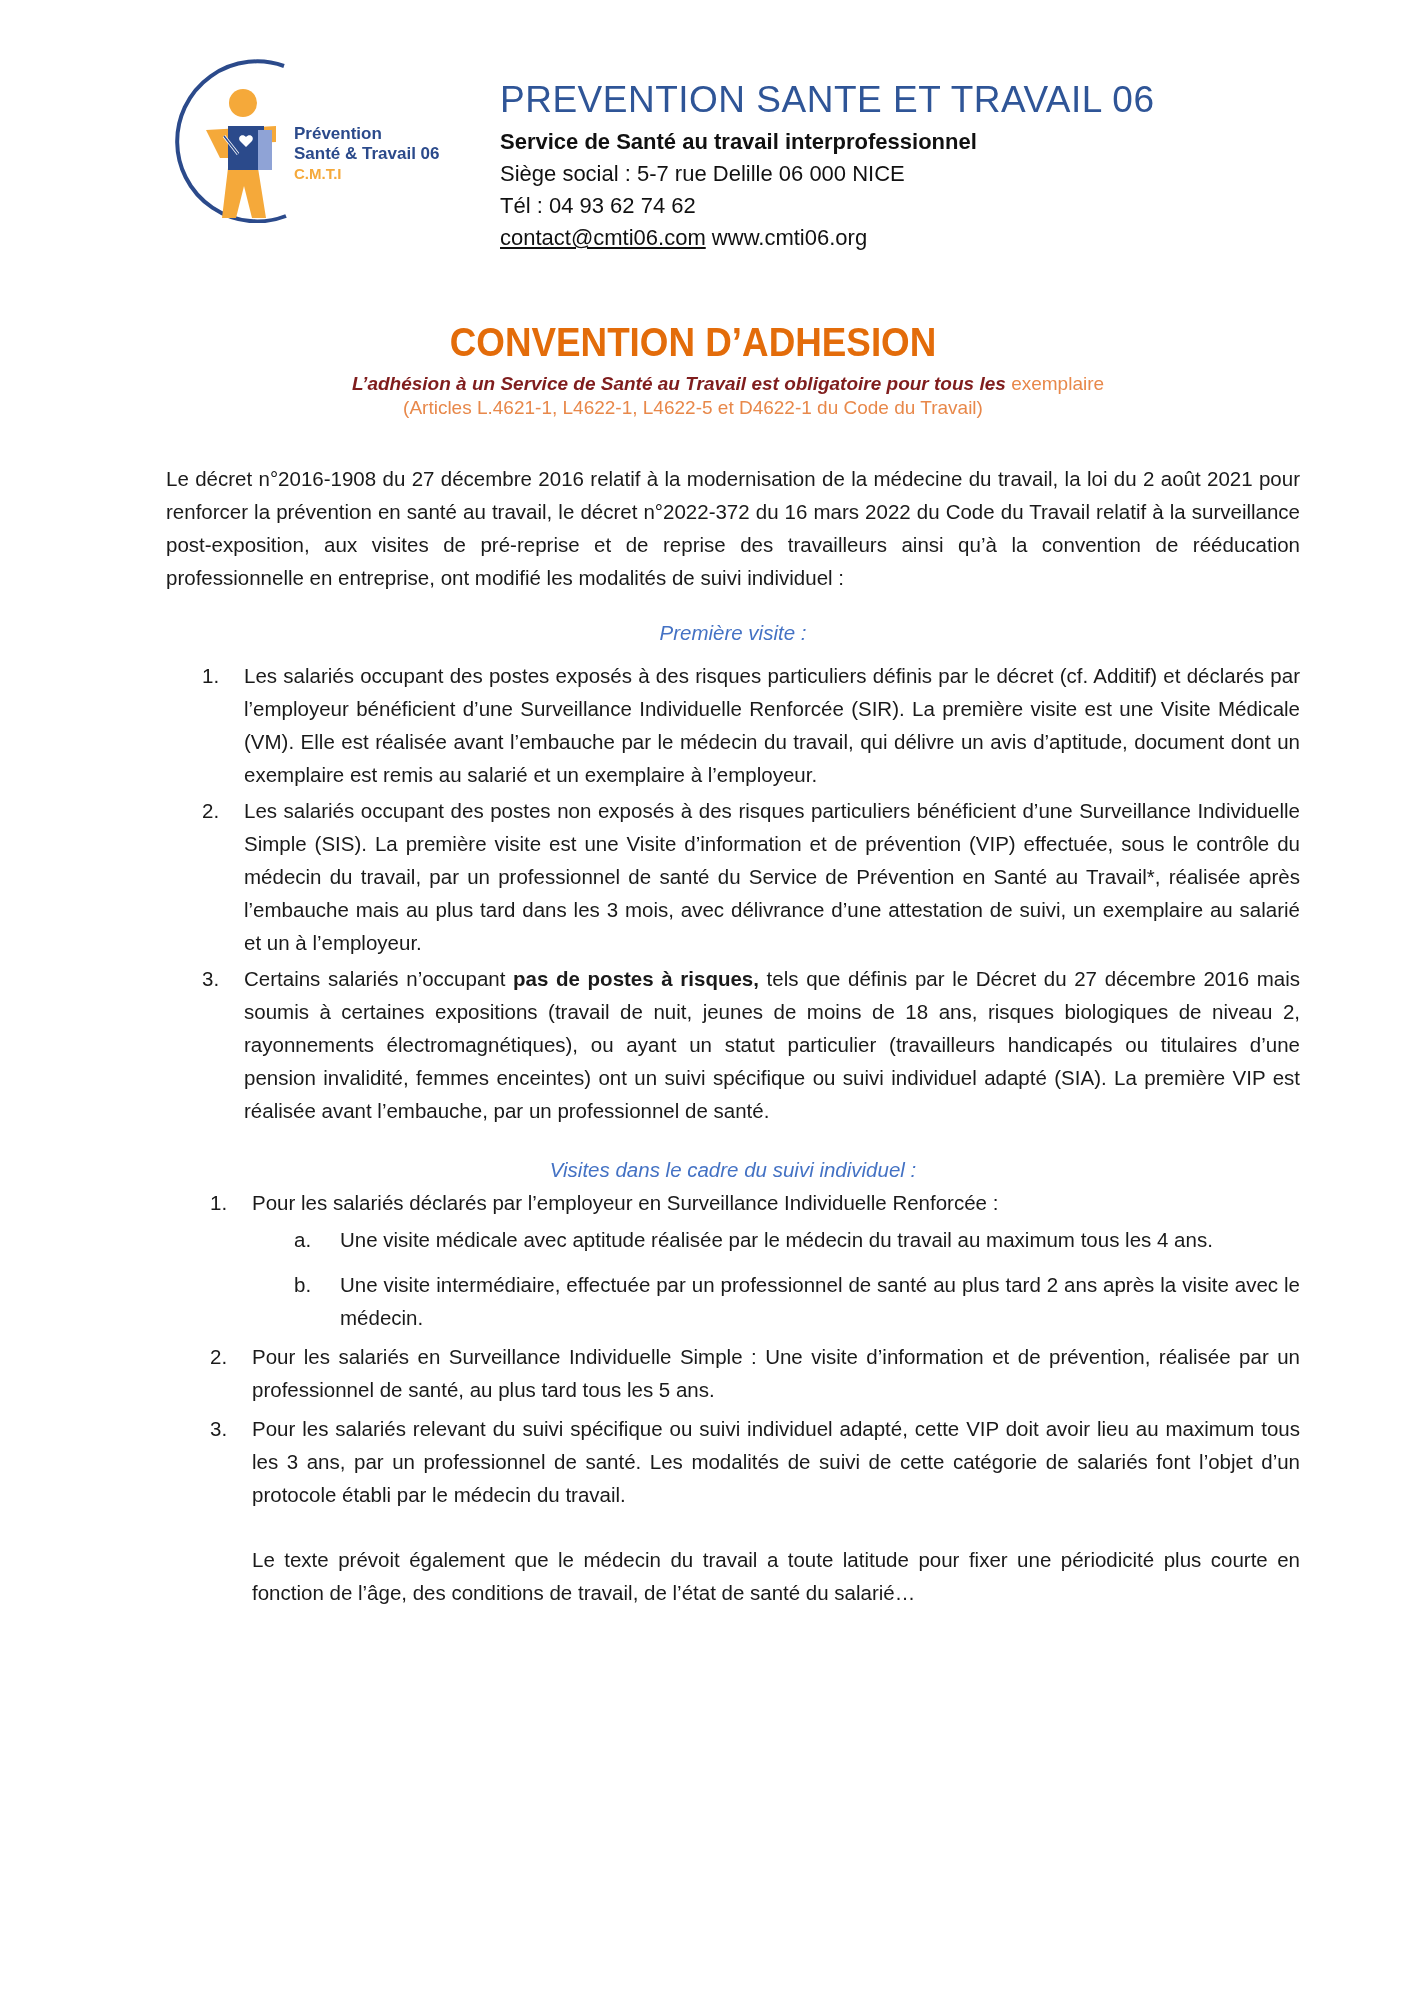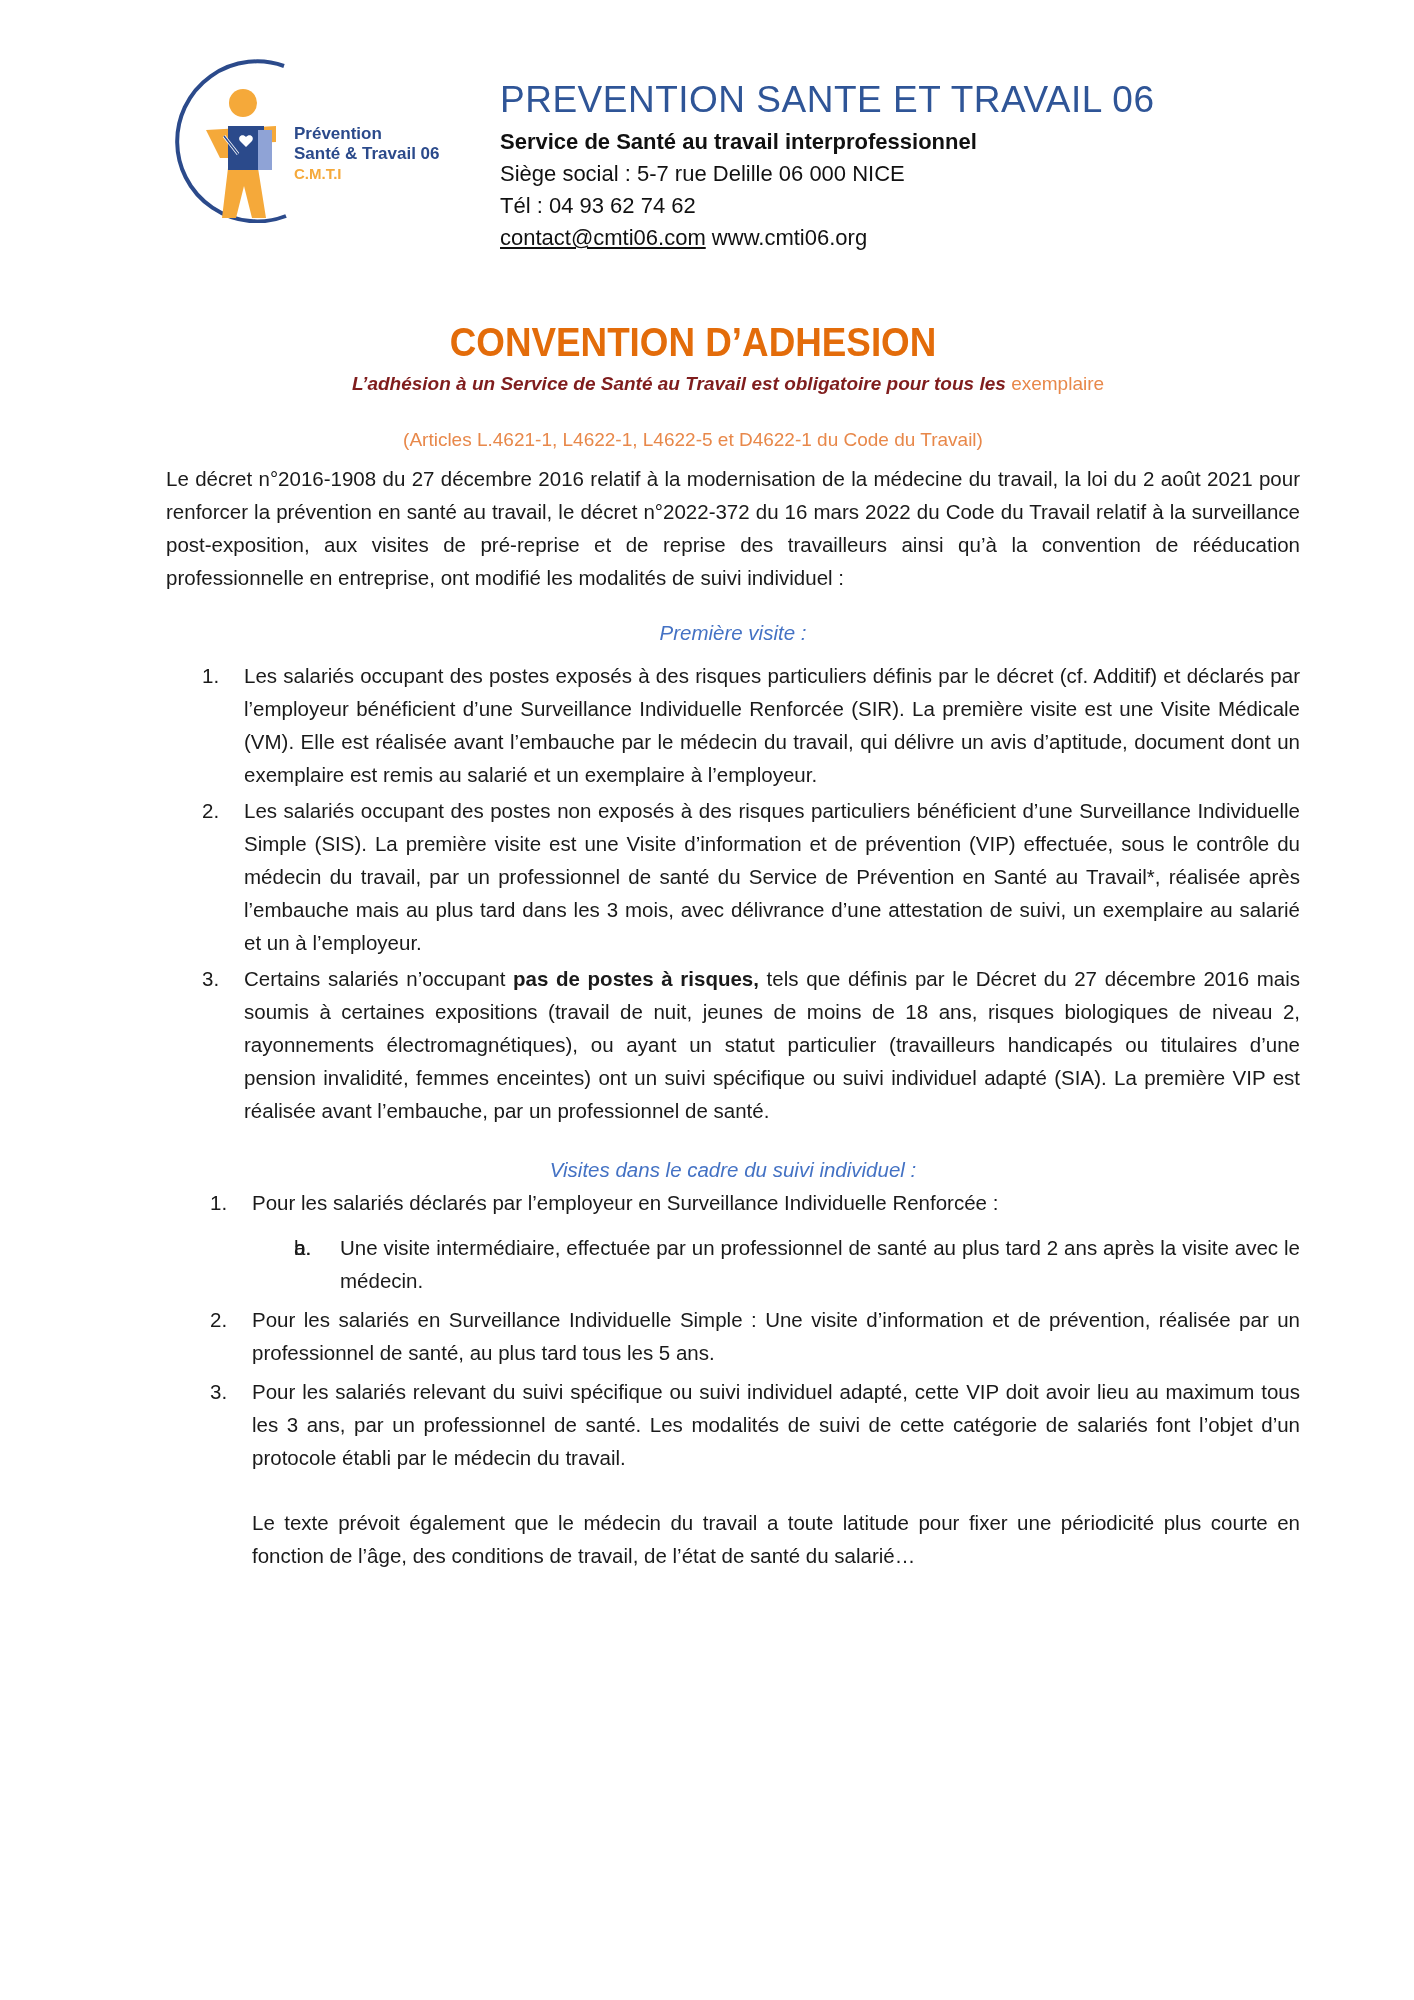--- a/index.html
+++ b/index.html
@@ -15,21 +15,21 @@
   .org-line { font-family: "Liberation Sans", sans-serif; font-size: 22px; line-height: 32px; color: #111; }
   .org-line.bold { font-weight: bold; margin-top: 4px; }
   .org-link { text-decoration: underline; color: #111; }
 
   
   .title-block { position: absolute; left: 0; width: 1386px; top: 318px; text-align: center; }
   .main-title { font-size: 40px; font-weight: bold; color: #e36c0a; margin: 0; line-height: 48px;
                 transform: scaleX(0.92); }
   .subtitle { font-size: 19px; color: #e8884a; line-height: 24px; margin-top: 6px; padding-left: 70px; }
   .subtitle .em { font-style: italic; font-weight: bold; color: #7f1d1d; }
-  .articles { font-size: 19px; color: #e8884a; line-height: 24px; margin-top: 32px; }
+  .articles { font-size: 19px; color: #e8884a; line-height: 24px; }
 
   
   .body { position: absolute; left: 166px; top: 462px; width: 1134px;
           font-family: "Liberation Sans", sans-serif; font-size: 20.5px; line-height: 33px; color: #1a1a1a; }
   .para { text-align: justify; margin: 0; }
   .section-head { font-style: italic; color: #4472c4; margin: 0; text-align: center; }
   ol.num { margin: 0; padding: 0; list-style: none; }
   ol.num > li { position: relative; padding-left: 78px; text-align: justify; }
   .marker { position: absolute; left: 36px; top: 0; }
   .note { display: block; }
@@ -110,20 +110,21 @@
 
     <p class="section-head" style="margin-top:26px;">Visites dans le cadre du suivi individuel :</p>
 
     <ol class="num">
       <li style="padding-left:86px;">
         <span class="marker" style="left:44px;">1.</span>
         <span>Pour les salariés déclarés par l’employeur en Surveillance Individuelle Renforcée :</span>
         <ol class="alpha" style="margin-left:0;">
           <li style="margin-top:4px;">
             <span class="marker">a.</span>
+            <span>Une visite médicale avec aptitude réalisée par le médecin du travail au maximum tous les 4 ans.</span>
           </li>
           <li style="margin-top:12px;">
             <span class="marker">b.</span>
             <span>Une visite intermédiaire, effectuée par un professionnel de santé au plus tard 2 ans après la visite avec le médecin.</span>
           </li>
         </ol>
       </li>
       <li style="padding-left:86px;margin-top:6px;">
         <span class="marker" style="left:44px;">2.</span>
         <span>Pour les salariés en Surveillance Individuelle Simple : Une visite d’information et de prévention, réalisée par un professionnel de santé, au plus tard tous les 5 ans.</span>

